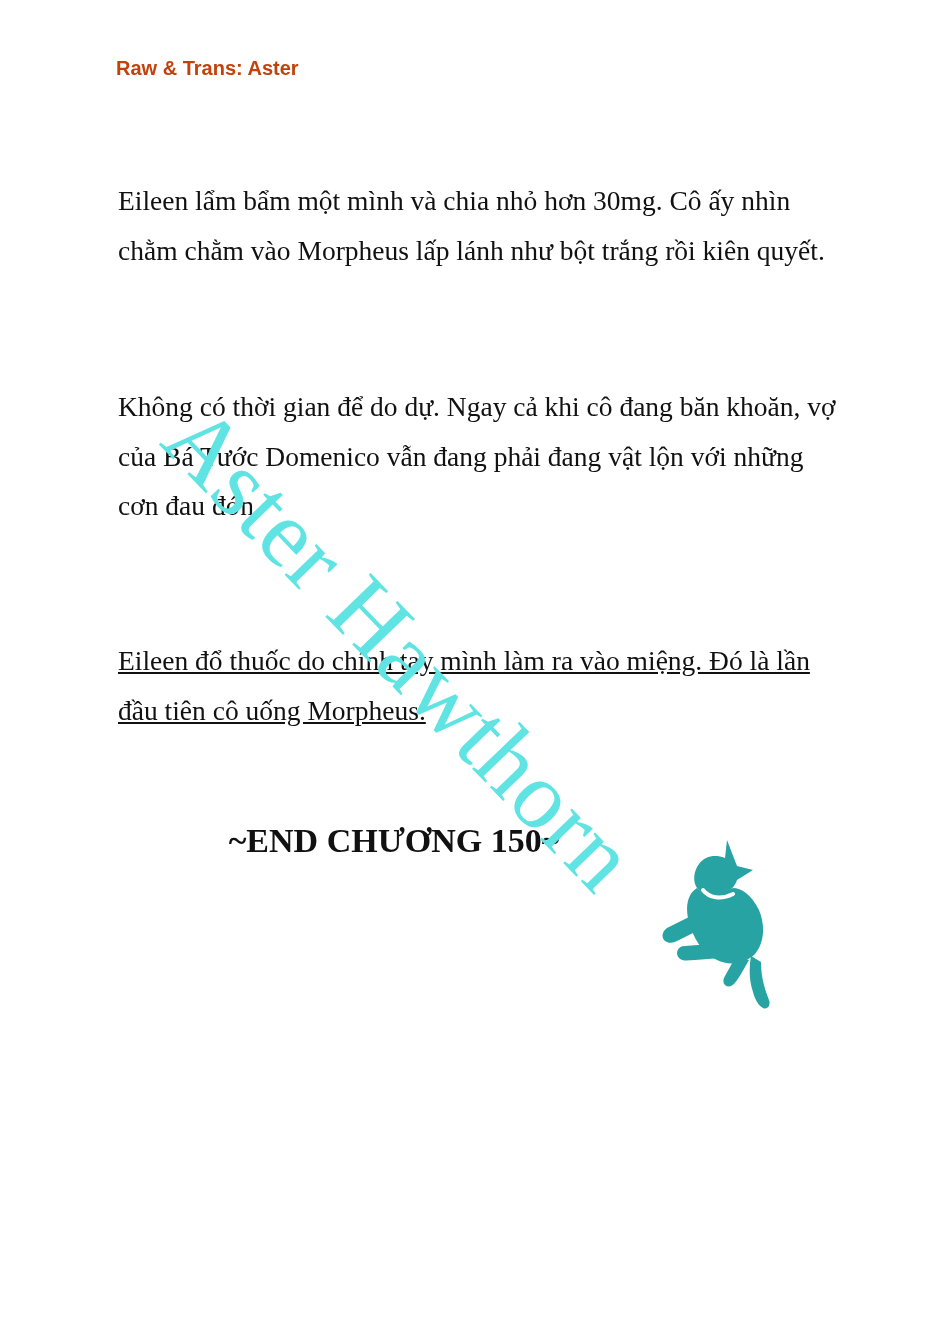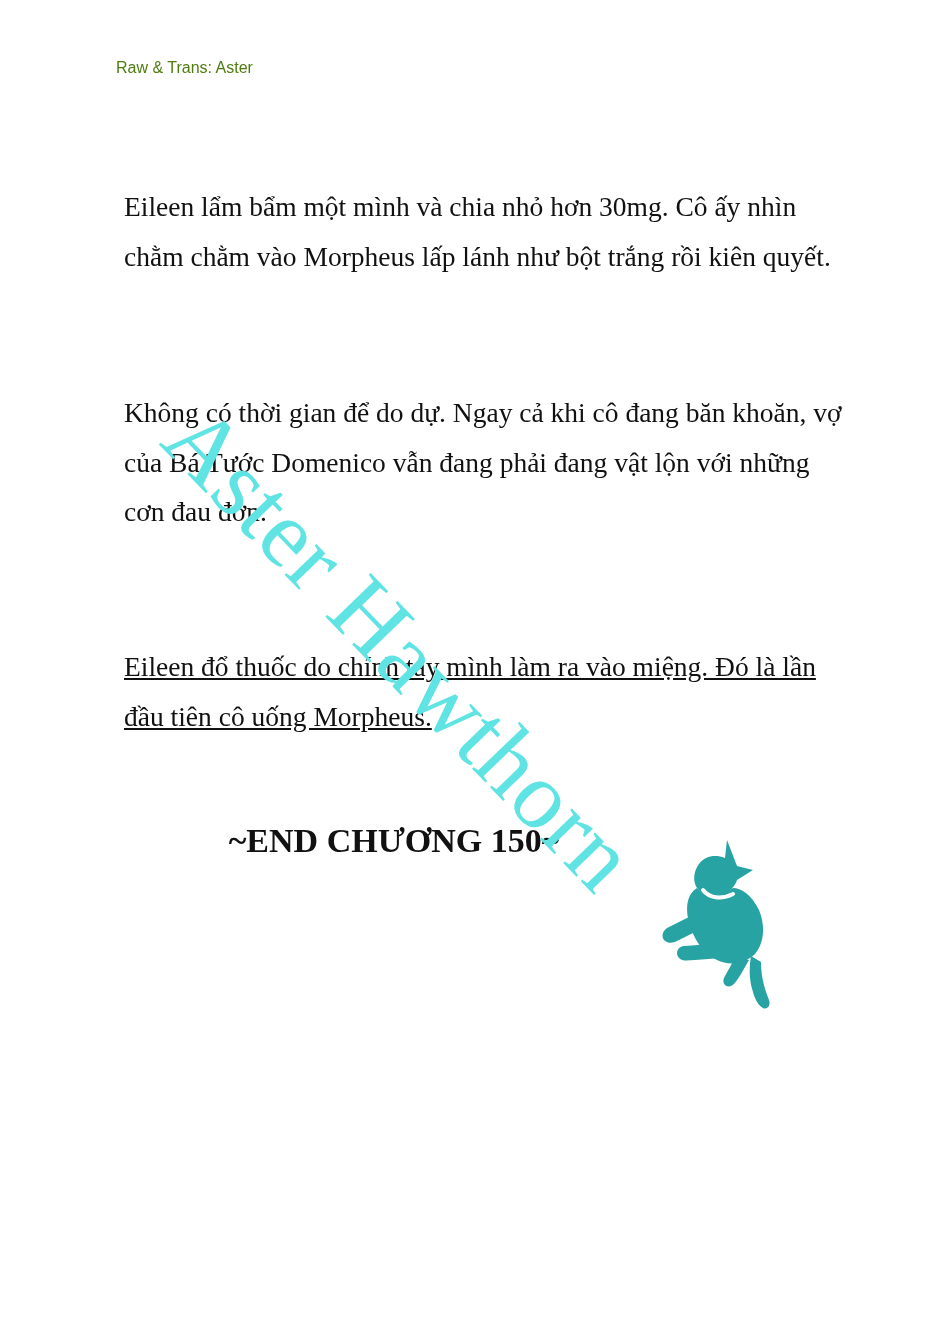--- a/index.html
+++ b/index.html
@@ -11,29 +11,30 @@
       width: 950px;
       height: 1343px;
       position: relative;
       overflow: hidden;
     }
     .page-header {
       position: absolute;
       left: 116px;
       top: 58px;
       font-family: "Liberation Sans", sans-serif;
-      font-size: 16px;
-      color: #4d7c0f;
+      font-size: 20px;
+      color: #c2410c;
       line-height: 20px;
+      font-weight: bold;
     }
     .para {
       position: absolute;
       left: 116px;
       width: 730px;
-      margin: 8px;
+      margin: 2px;
       font-family: "Liberation Serif", serif;
       font-size: 27.5px;
       line-height: 49.5px;
       color: #111111;
     }
     .para-1 { top: 174px; }
     .para-2 { top: 380px; }
     .para-3 { top: 634px; text-decoration: underline; }
     .chapter-end {
       position: absolute;

